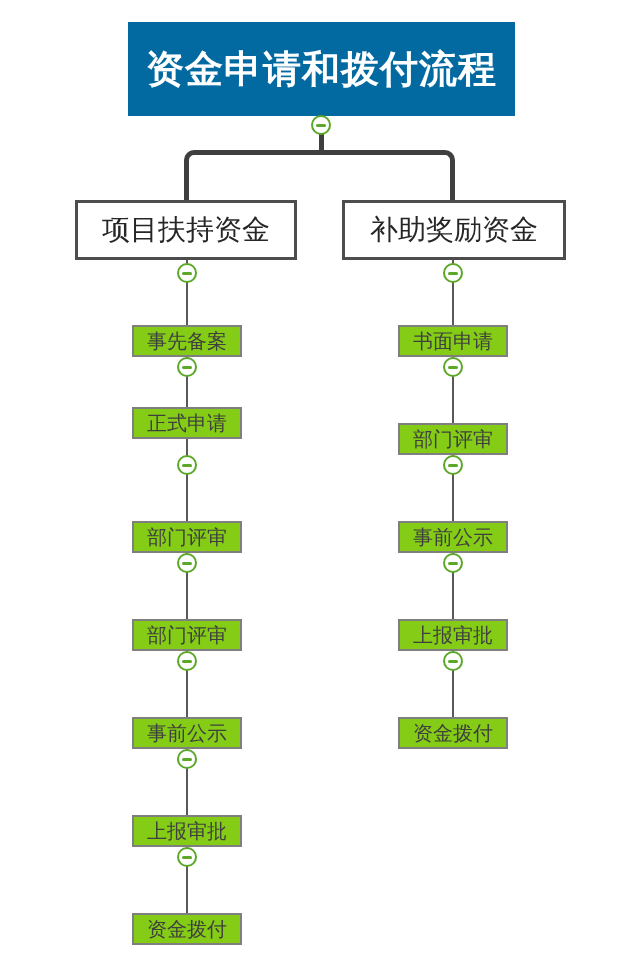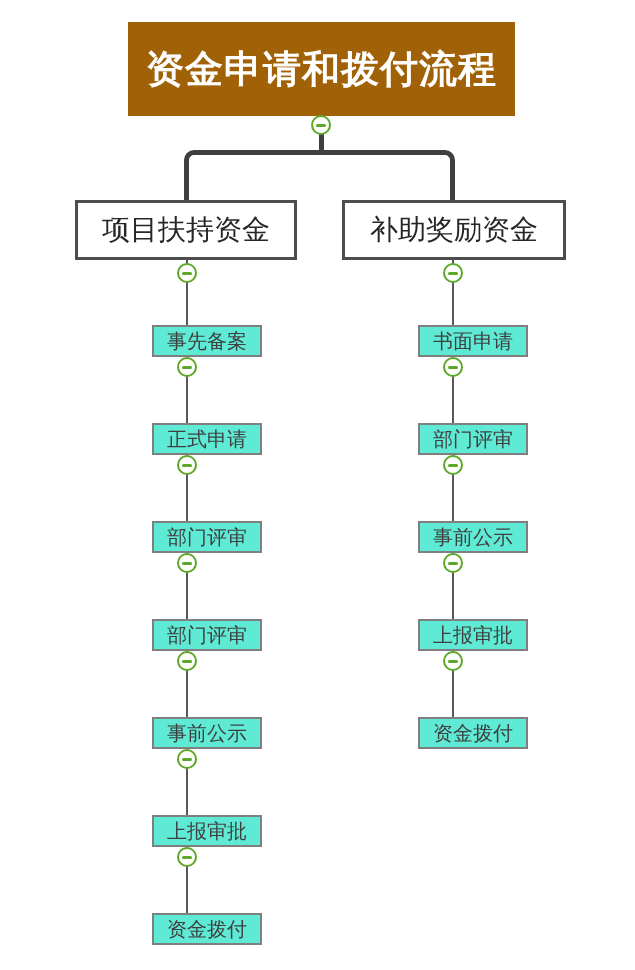--- a/index.html
+++ b/index.html
@@ -13,21 +13,21 @@
     width: 635px;
     height: 970px;
     background: #ffffff;
     overflow: hidden;
   }
   .abs { position: absolute; box-sizing: border-box; }
 
   
   .root-node {
     left: 128px; top: 22px; width: 387px; height: 94px;
-    background: #a16207;
+    background: #0369a1;
     display: flex; align-items: center; justify-content: center;
     z-index: 2;
   }
   .root-node span {
     color: #ffffff; font-size: 38px; font-weight: 700; letter-spacing: 1px;
     white-space: nowrap;
   }
 
   
   .stub  { left: 319px; top: 112px; width: 5px; height: 43px; background: #3f3f3f; z-index: 1; }
@@ -55,25 +55,24 @@
     z-index: 2;
   }
   .branch-header span {
     color: #262626; font-size: 28px; font-weight: 400; white-space: nowrap;
   }
   .bh-left  { left: 75px;  top: 200px; width: 222px; }
   .bh-right { left: 342px; top: 200px; width: 224px; }
 
   
   .step-node {
-    width: 110px; height: 32px; background: #5eead4;
+    width: 110px; height: 32px; background: #84cc16;
     border: 2px solid #7f7f7f;
     display: flex; align-items: center; justify-content: center;
     z-index: 2;
-    margin-left: 20px;
   }
   .step-node span { color: #3f3f3f; font-size: 20px; white-space: nowrap; }
   .col-left  { left: 132px; }
   .col-right { left: 398px; }
 
   
   .collapse {
     width: 20px; height: 20px; border-radius: 50%;
     background: #ffffff; border: 2px solid #5ba727;
     display: flex; align-items: center; justify-content: center;
@@ -118,21 +117,21 @@
     <span class="minus-bar"></span>
   </div>
 
   <div class="abs step-node col-left" style="top:325px;">
     <span>事先备案</span>
   </div>
   <div class="abs collapse cc-left" style="top:357px;">
     <span class="minus-bar"></span>
   </div>
 
-  <div class="abs step-node col-left" style="top:423px;">
+  <div class="abs step-node col-left" style="top:407px;">
     <span>正式申请</span>
   </div>
   <div class="abs collapse cc-left" style="top:455px;">
     <span class="minus-bar"></span>
   </div>
 
   <div class="abs step-node col-left" style="top:521px;">
     <span>部门评审</span>
   </div>
   <div class="abs collapse cc-left" style="top:553px;">

